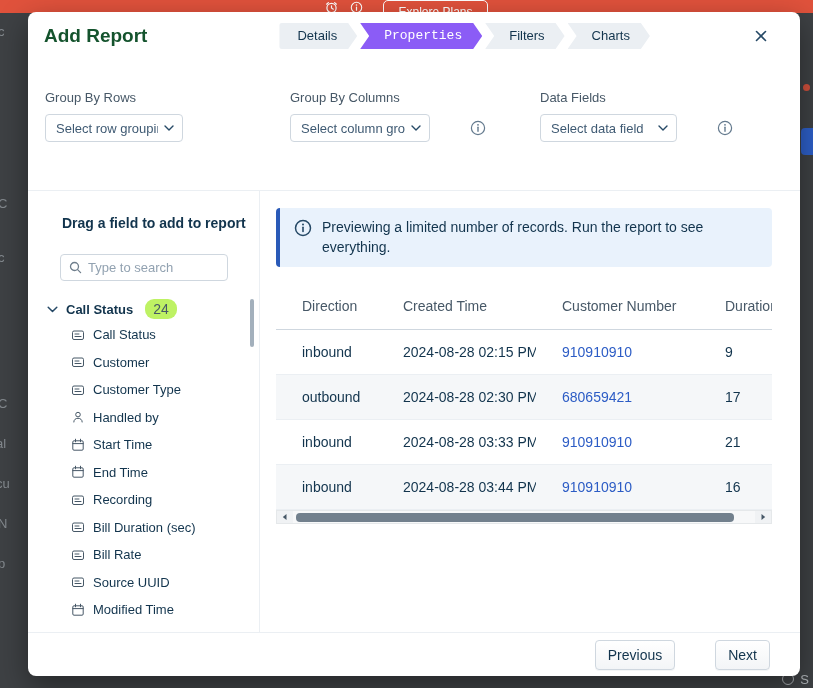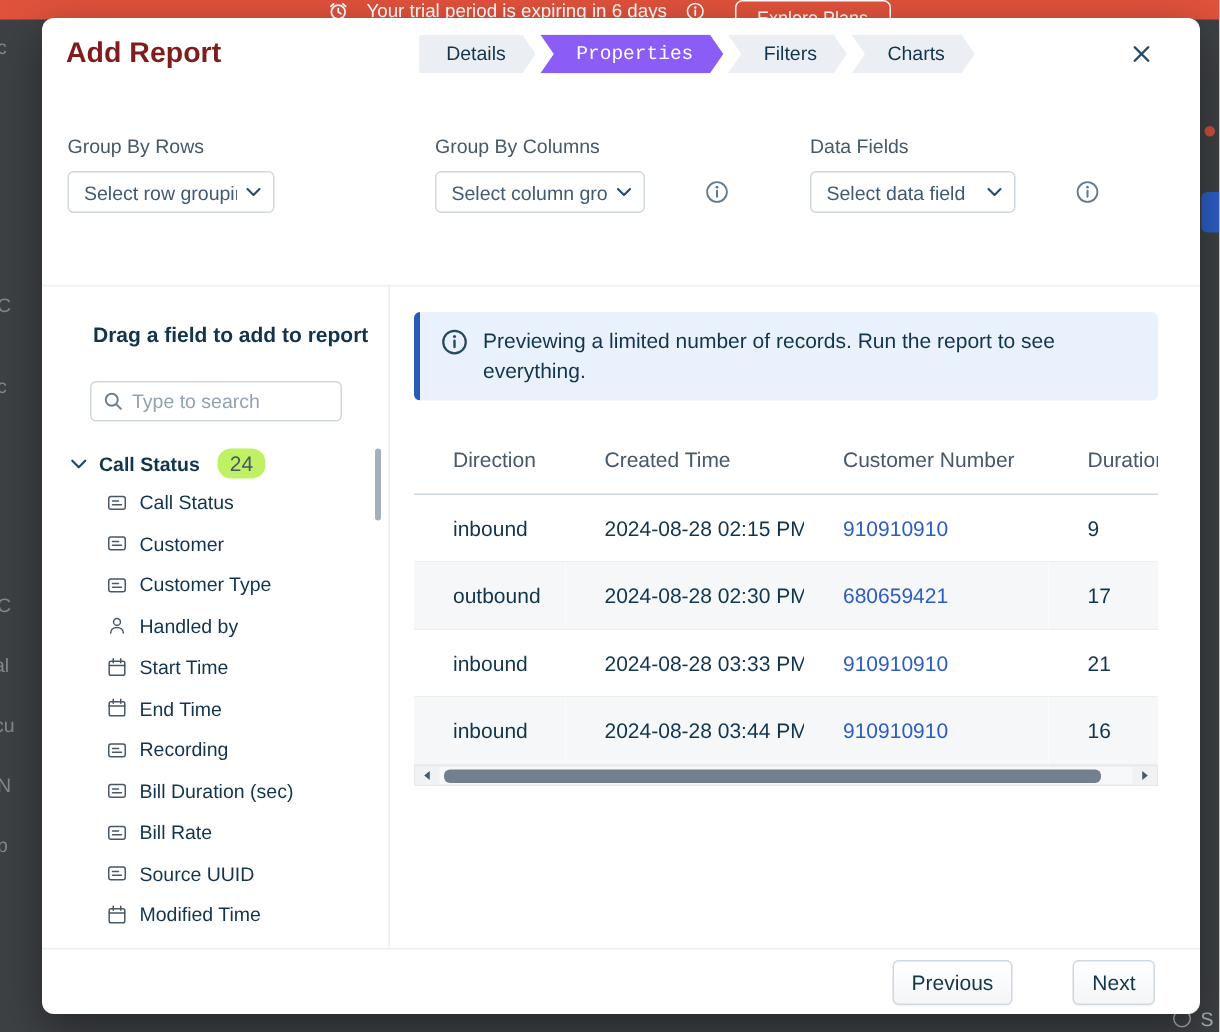--- a/index.html
+++ b/index.html
@@ -21,21 +21,21 @@
   .banner-icon { margin-top:1px; display:flex; }
   .banner-text { color:#fff; font-size:12.5px; line-height:14px; white-space:nowrap; }
   .banner-btn { height:24px; border:1px solid #fff; border-radius:5px; background:transparent; color:#fff;
                 font-size:12px; line-height:20px; padding:0 14px; margin-left:8px; cursor:pointer; font-family:inherit; }
 
   
   .modal { position:absolute; left:28px; top:12px; width:772px; height:664px; background:#fff; border-radius:8px;
            z-index:3; display:flex; flex-direction:column; box-shadow:0 10px 30px rgba(0,0,0,.4); overflow:hidden; }
 
   .modal-header { display:flex; align-items:center; padding:11px 20px 11px 16px; flex-shrink:0; }
-  .modal-title { font-size:19px; font-weight:700; color:#7f1d1d; line-height:26px; white-space:nowrap; }
+  .modal-title { font-size:19px; font-weight:700; color:#14532d; line-height:26px; white-space:nowrap; }
   .steps { display:flex; margin-left:132px; }
   .step { height:26px; line-height:26px; font-size:13px; color:#12344d; background:#ebeff3; padding:0 20px 0 24px;
           clip-path:polygon(0 0, calc(100% - 9px) 0, 100% 50%, calc(100% - 9px) 100%, 0 100%, 9px 50%);
           margin-left:3px; cursor:pointer; white-space:nowrap; }
   .step:first-child { clip-path:polygon(0 0, calc(100% - 9px) 0, 100% 50%, calc(100% - 9px) 100%, 0 100%);
           padding-left:18px; margin-left:0; border-radius:3px 0 0 3px; }
   .step.active { background:#8b5cf6; color:#fff;font-family:Liberation Mono, monospace; }
   .close-btn { margin-left:auto; margin-right:6px; background:none; border:none; padding:6px; cursor:pointer; display:flex; }
 
   .dd-row { display:flex; padding:30px 0 48px 17px; flex-shrink:0; }
@@ -117,21 +117,20 @@
   <span class="frag-s">S</span>
 
   <div class="banner">
     <span class="banner-icon">
       <svg width="13" height="13" viewBox="0 0 13 13">
           <circle cx="6.5" cy="7" r="4.6" fill="none" stroke="#fff" stroke-width="1.2"></circle>
           <path d="M6.5 4.8V7l1.8 1.2" stroke="#fff" stroke-width="1.2" fill="none" stroke-linecap="round"></path>
           <path d="M1.6 3.2L3.4 1.6M11.4 3.2L9.6 1.6" stroke="#fff" stroke-width="1.2" stroke-linecap="round"></path>
         </svg>
     </span>
-    <span class="banner-text">Your trial period is expiring in 6 days</span>
     <span class="banner-icon">
       <svg width="13" height="13" viewBox="0 0 13 13">
           <circle cx="6.5" cy="6.5" r="5.2" fill="none" stroke="#fff" stroke-width="1.1"></circle>
           <path d="M6.5 6v3.2" stroke="#fff" stroke-width="1.2" stroke-linecap="round"></path>
           <circle cx="6.5" cy="4" r="0.8" fill="#fff"></circle>
         </svg>
     </span>
     <button class="banner-btn">Explore Plans</button>
   </div>
 

